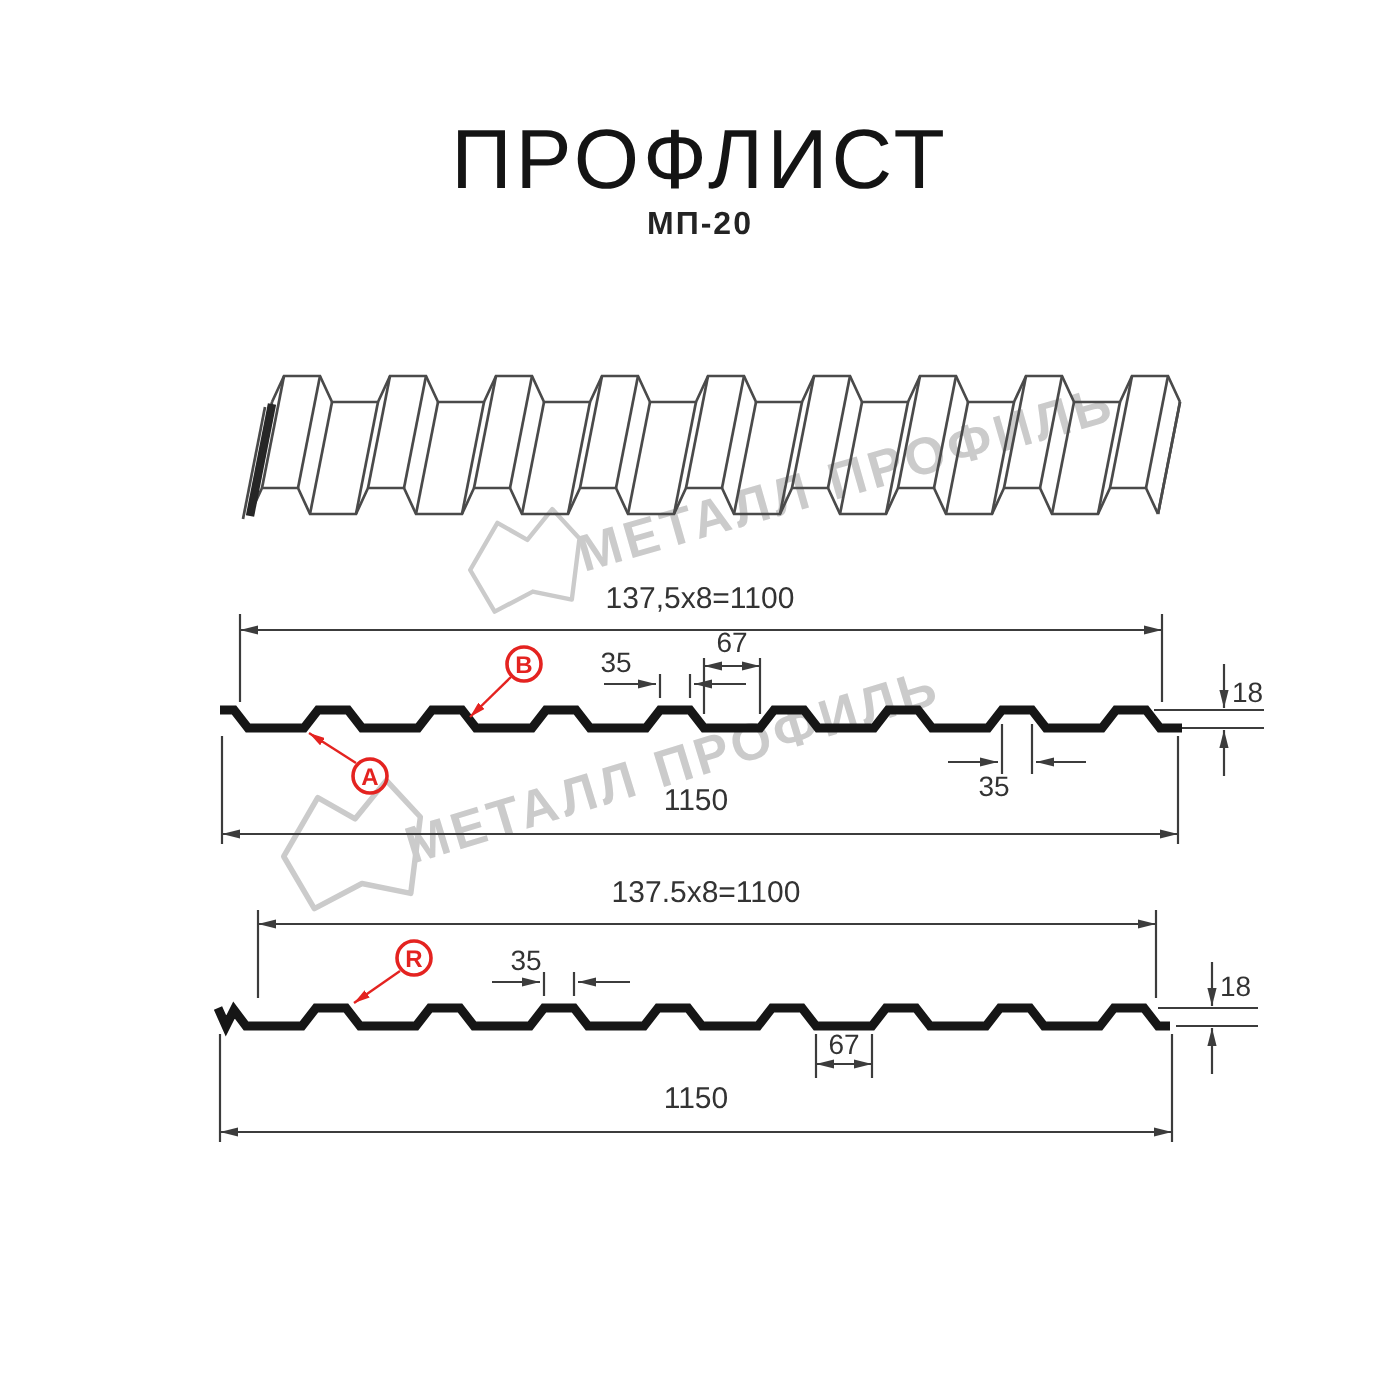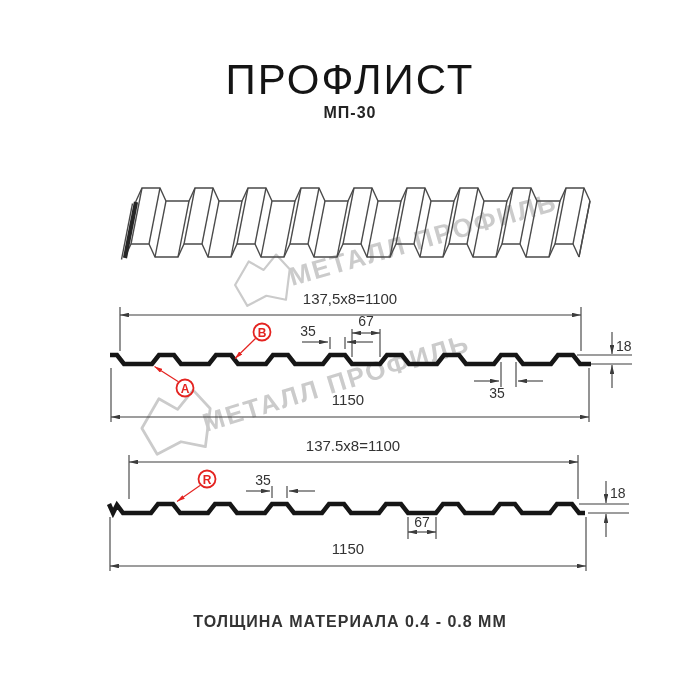--- a/index.html
+++ b/index.html
@@ -23,21 +23,21 @@
           letter-spacing:2px;fill:#cbcbcb;}
   .wmlogo{stroke:#cbcbcb;stroke-width:2.2;fill:none;stroke-linejoin:round;}
   .sheet3d{stroke:#4a4a4a;stroke-width:1.35;fill:none;stroke-linejoin:miter;}
 </style>
 </head>
 <body>
 
 <div class="page">
 
   <div class="title">ПРОФЛИСТ</div>
-  <div class="subtitle">МП-30</div>
+  <div class="subtitle">МП-20</div>
 
   <svg width="700" height="700" viewBox="0 0 700 700">
     <defs>
       <marker id="mArr" markerWidth="9" markerHeight="4.6" refX="9" refY="2.3" orient="auto-start-reverse" markerUnits="userSpaceOnUse">
         <path d="M0,0 L9,2.3 L0,4.6 Z" fill="#3c3c3c"></path>
       </marker>
       <marker id="mArrR" markerWidth="8" markerHeight="4.4" refX="8" refY="2.2" orient="auto-start-reverse" markerUnits="userSpaceOnUse">
         <path d="M0,0 L8,2.2 L0,4.4 Z" fill="#e42320"></path>
       </marker>
     </defs>
@@ -170,14 +170,13 @@
       <line class="dimline" x1="606" y1="481" x2="606" y2="503" marker-end="url(#mArr)"></line>
       <line class="dimline" x1="606" y1="537" x2="606" y2="514" marker-end="url(#mArr)"></line>
       <text class="dimtext" x="610" y="498" text-anchor="start">18</text>
 
       <line class="redleader" x1="200" y1="485.5" x2="177" y2="501.5" marker-end="url(#mArrR)"></line>
       <circle class="redmark" cx="207" cy="479" r="8.5"></circle>
       <text class="redtext" x="207" y="483.5" text-anchor="middle">R</text>
     </g>
   </svg>
 
-  <div class="footer">ТОЛЩИНА МАТЕРИАЛА 0.4 - 0.8 ММ</div>
 </div>
 
 </body></html>

